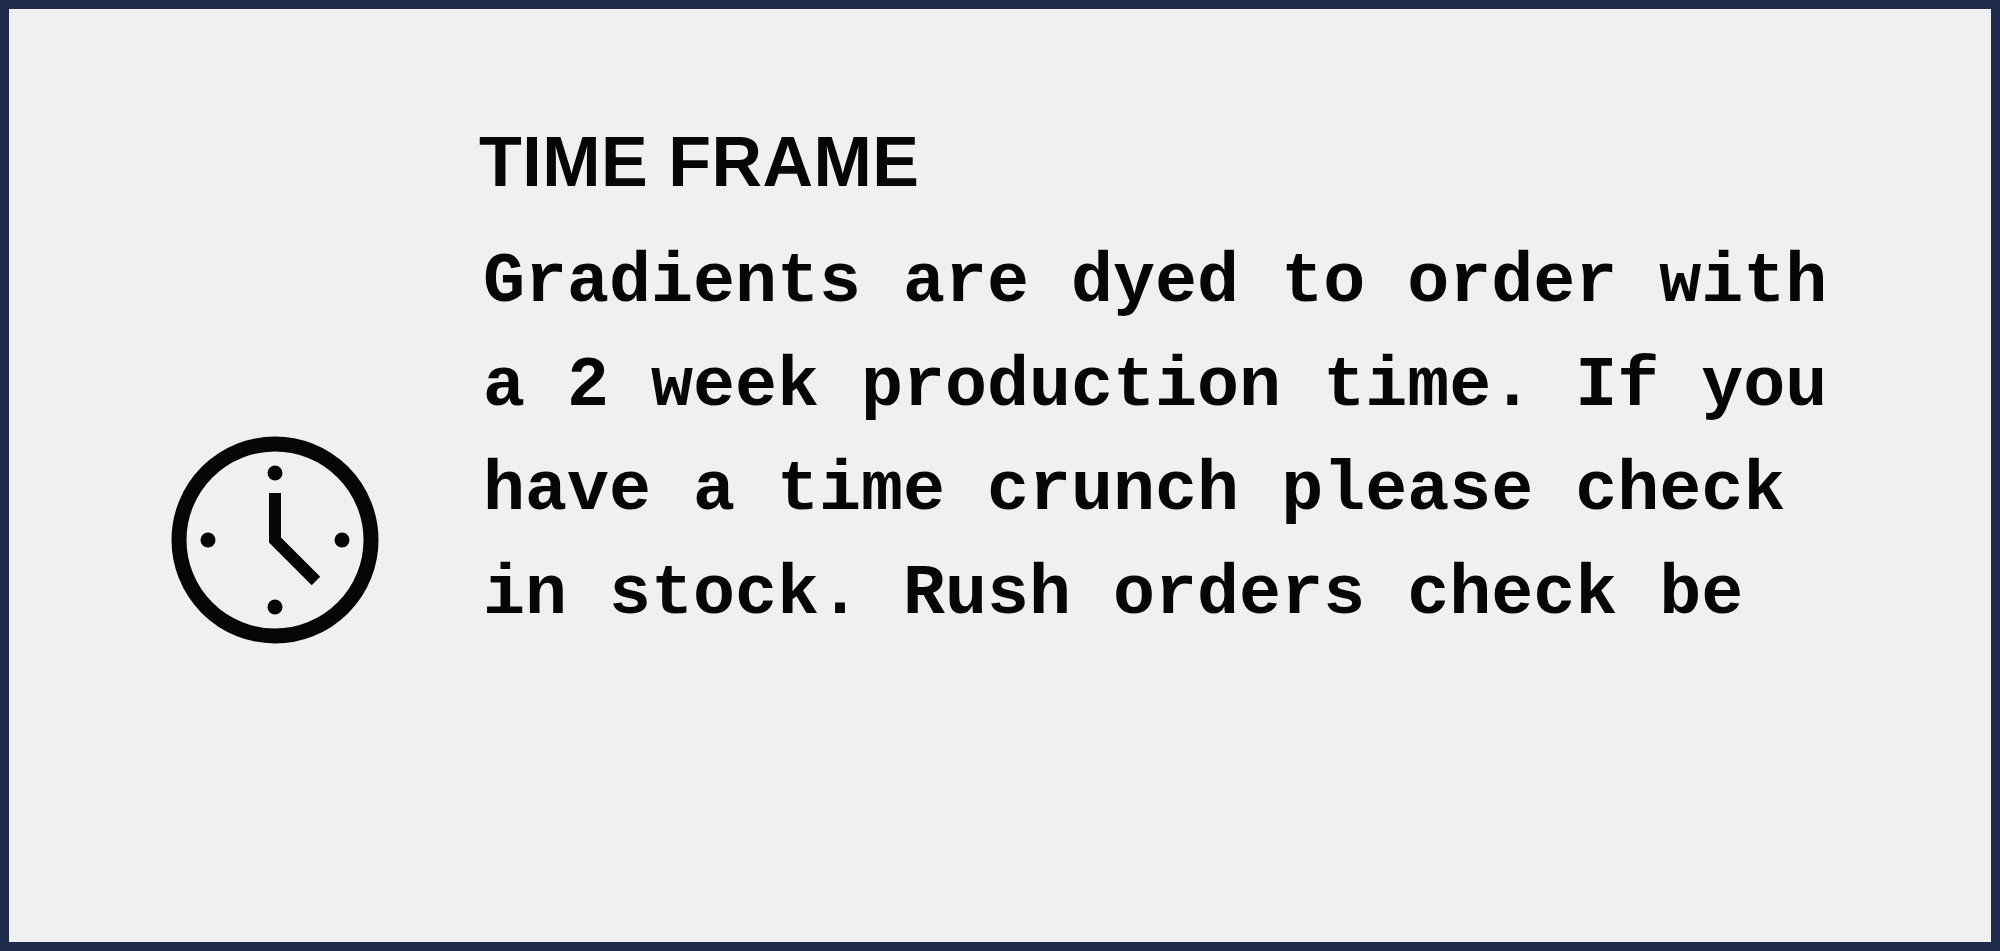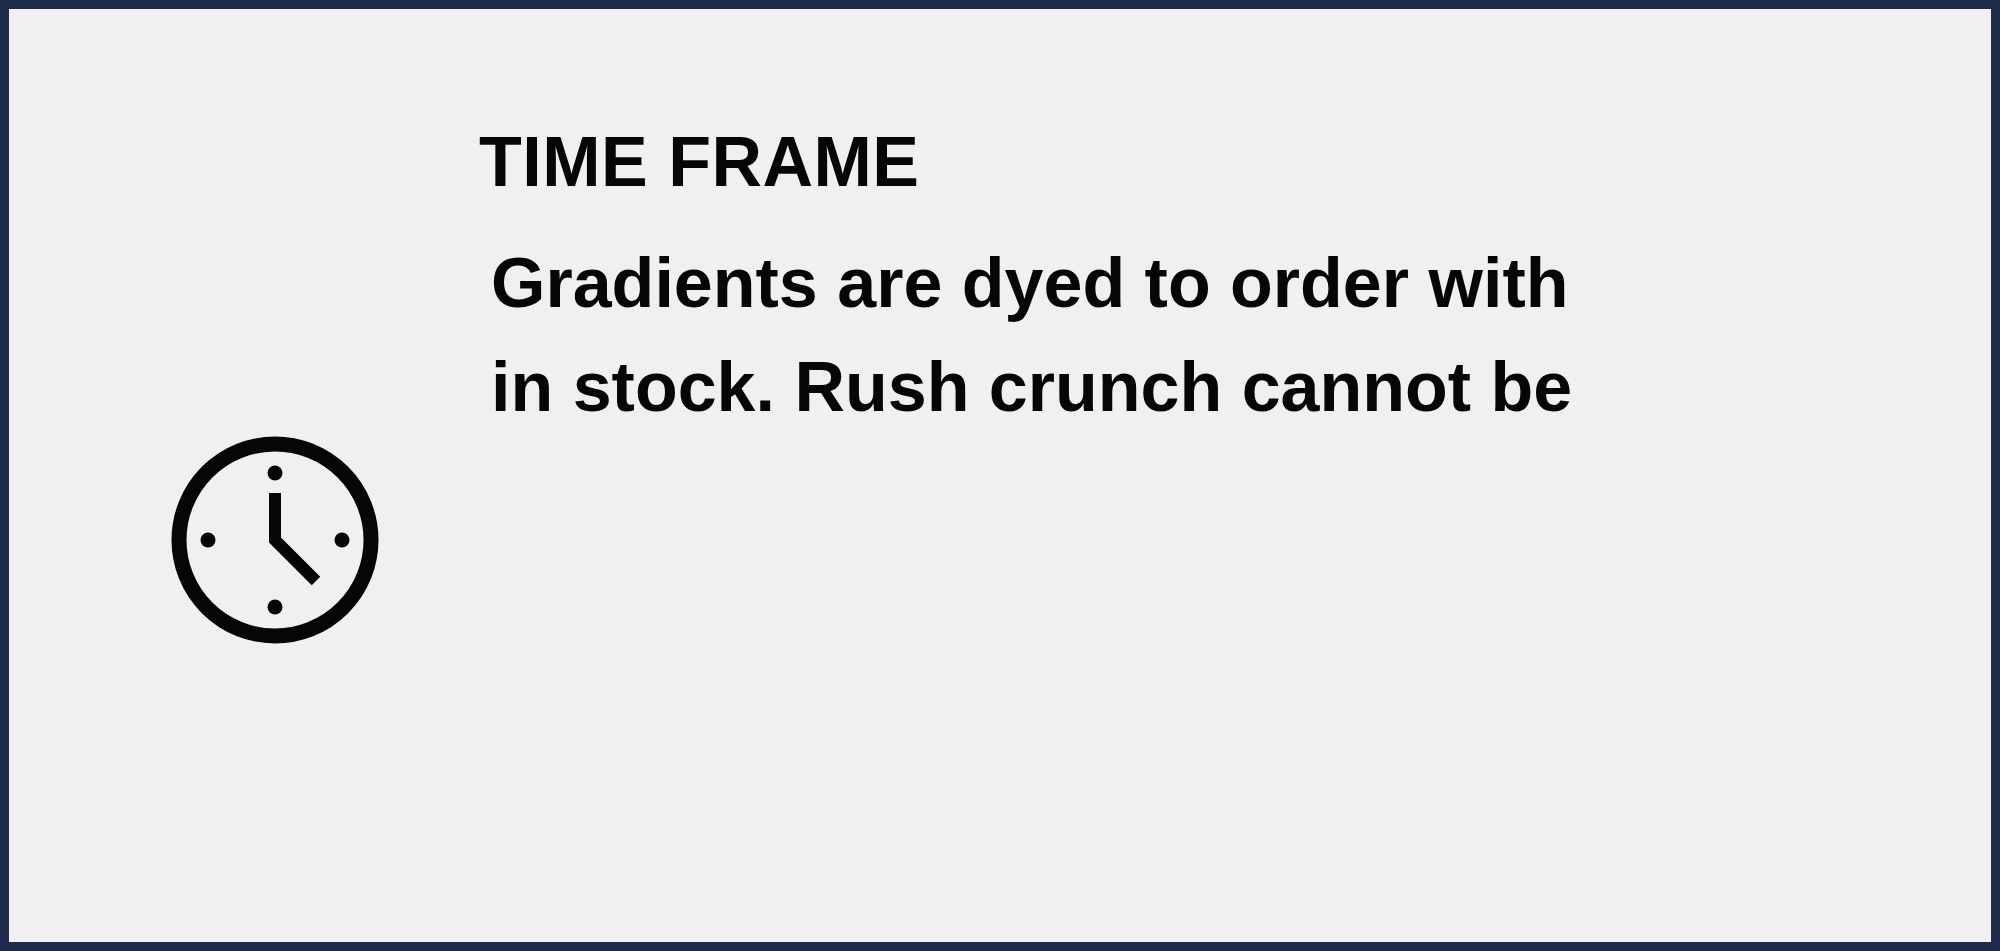--- a/index.html
+++ b/index.html
@@ -58,27 +58,27 @@
     font-weight: bold;
     font-size: 70px;
     line-height: 1.0;
     letter-spacing: 0.5px;
     color: #060608;
     margin: 0 0 34px 0;
     white-space: pre;
   }
 
   #body-copy {
-    font-family: Liberation Sans, sans-serif;
+    font-family: Liberation Mono, monospace;
     font-weight: bold;
     font-size: 70px;
     line-height: 104px;
     letter-spacing: 0px;
     color: #060608;
-    margin: 12px;
+    margin: 4px;
     max-width: 1430px;
   }
 
   #body-copy .line {
     display: block;
     white-space: pre;
   }
 </style>
 </head>
 <body>
@@ -98,17 +98,19 @@
       <path d="M105 58 L105 105 L146 146" fill="none" stroke="#060608" stroke-width="12" stroke-linecap="butt" stroke-linejoin="miter"></path>
     </svg>
   </div>
 
   <div id="text-col">
 
     <h1 id="heading">TIME FRAME</h1>
 
     <p id="body-copy">
       <span class="line">Gradients are dyed to order with</span>
-      <span class="line">in stock. Rush crunch cannot be</span>
+      <span class="line">a 2 week production time. If you</span>
+      <span class="line">have a time crunch please check</span>
+      <span class="line">in stock. Rush orders check be</span>
     </p>
 
   </div>
 </div>
 
 </body></html>

